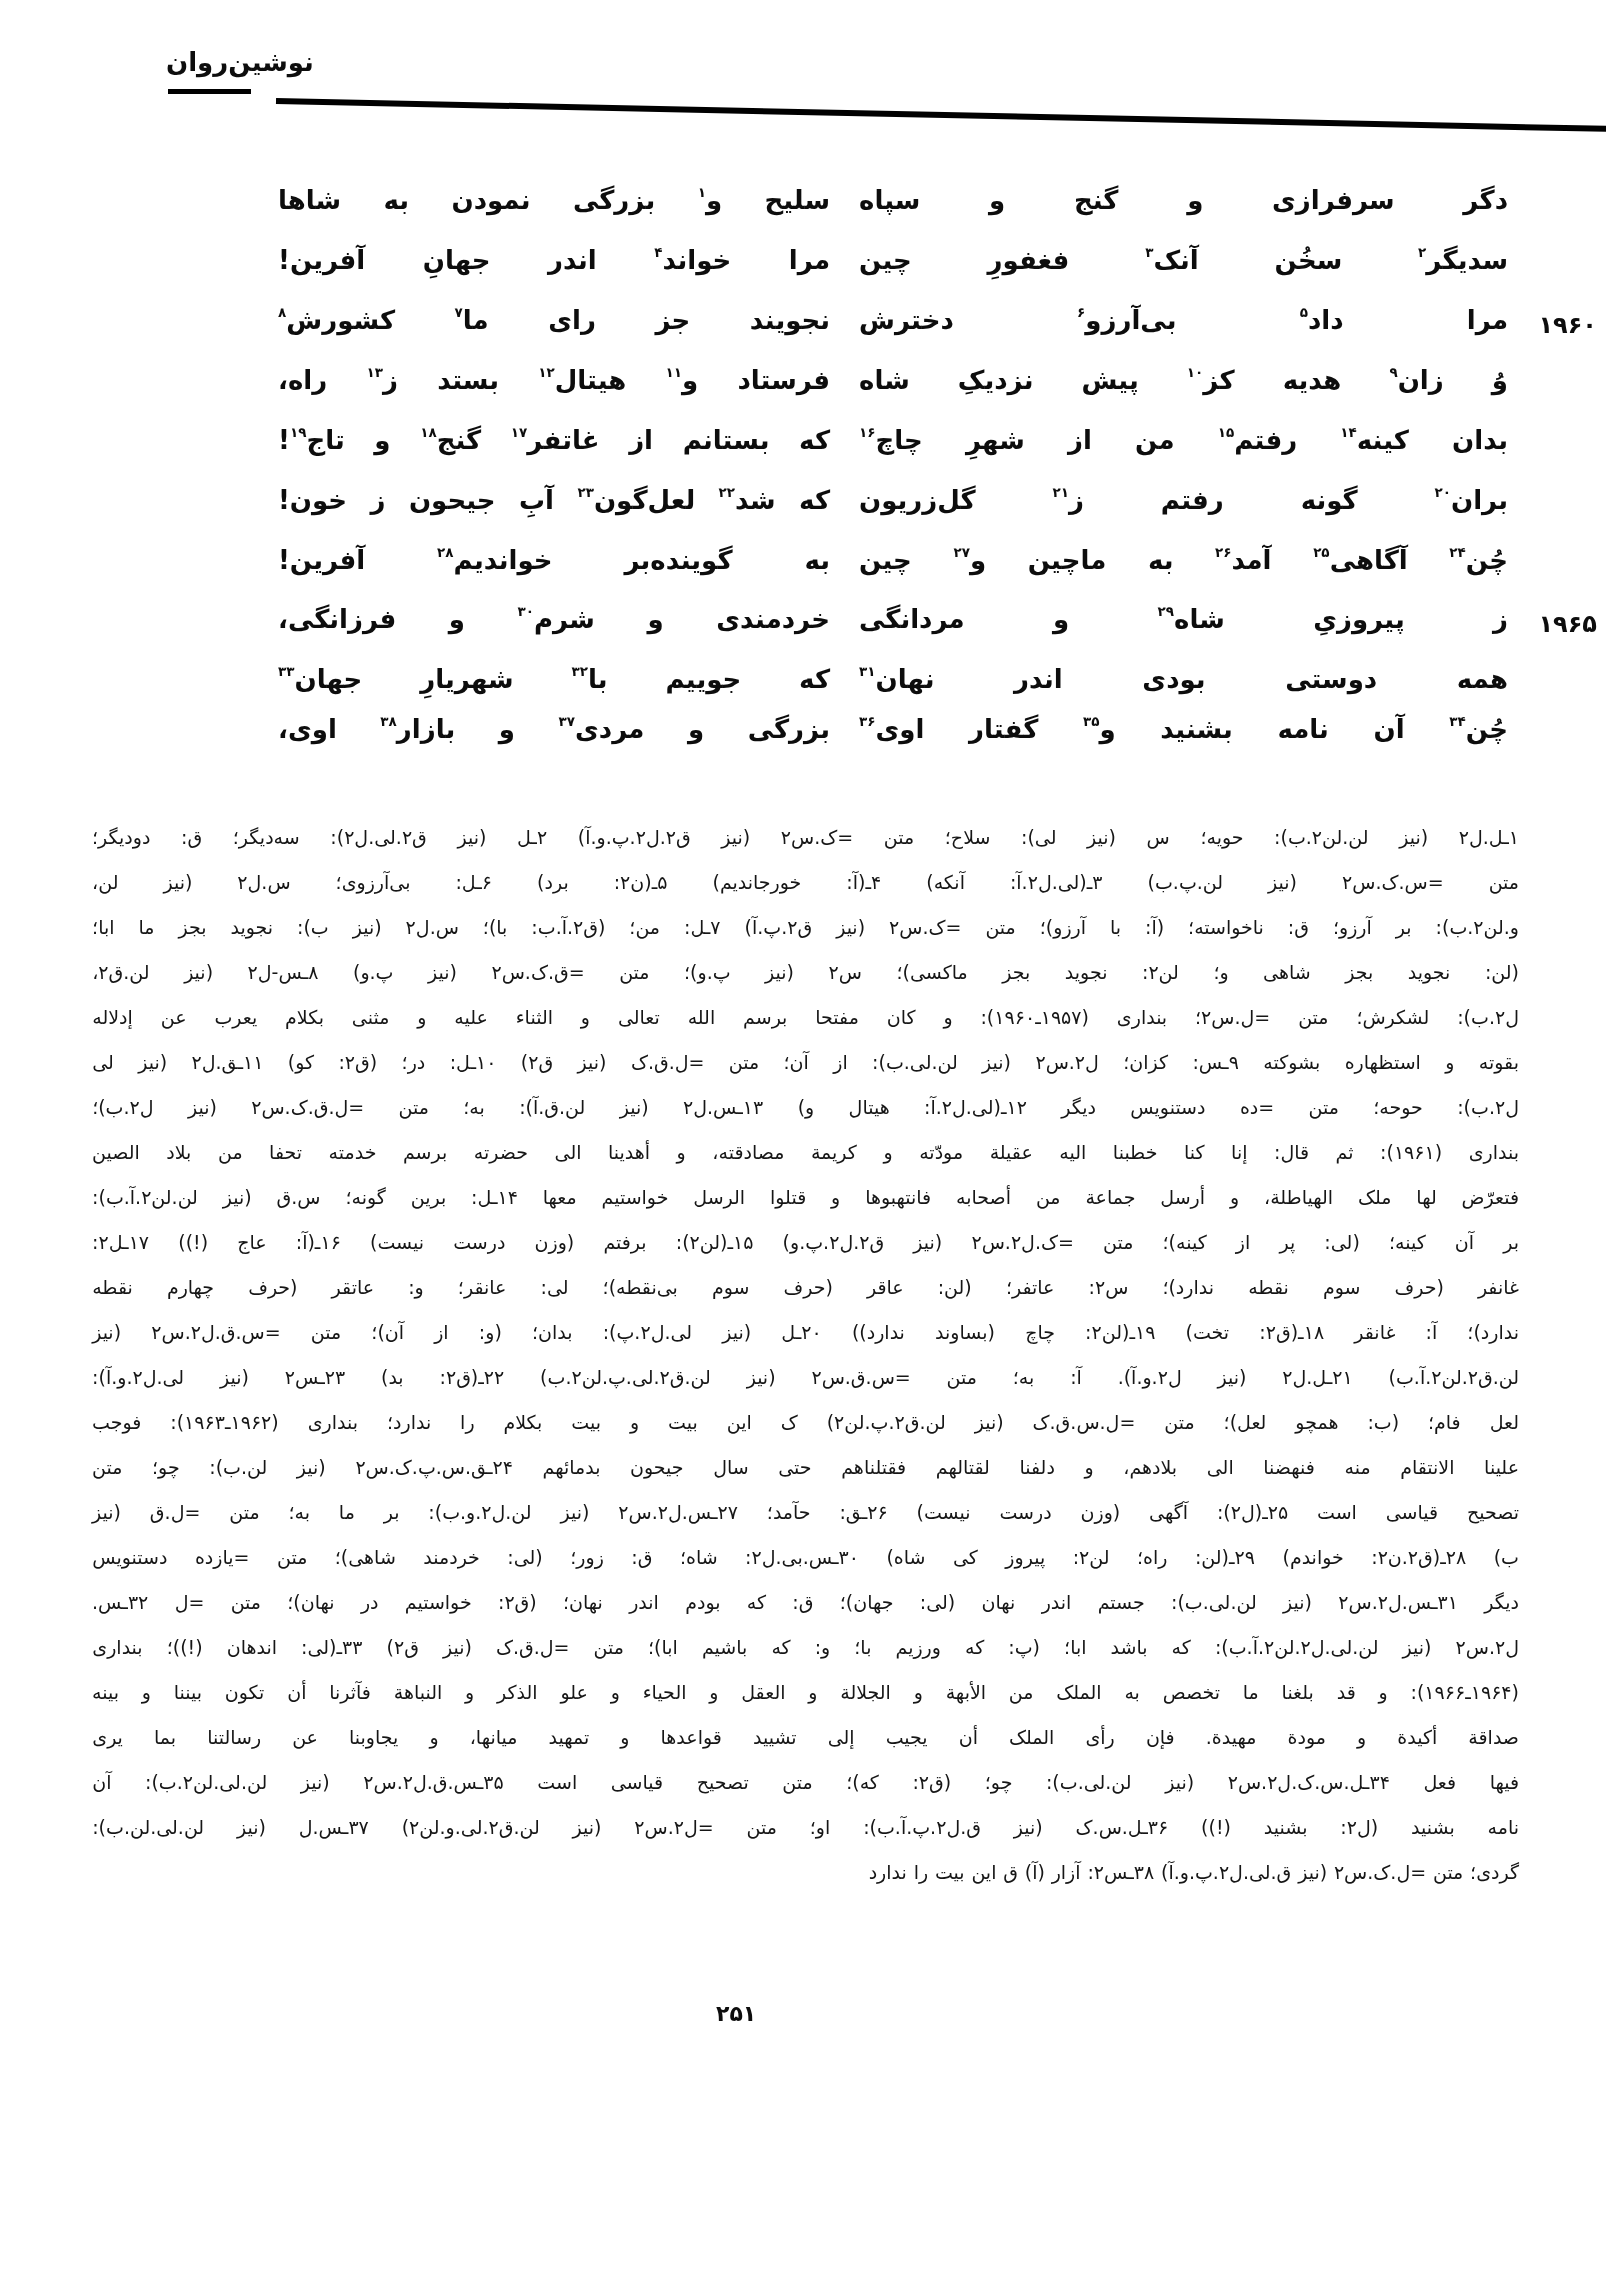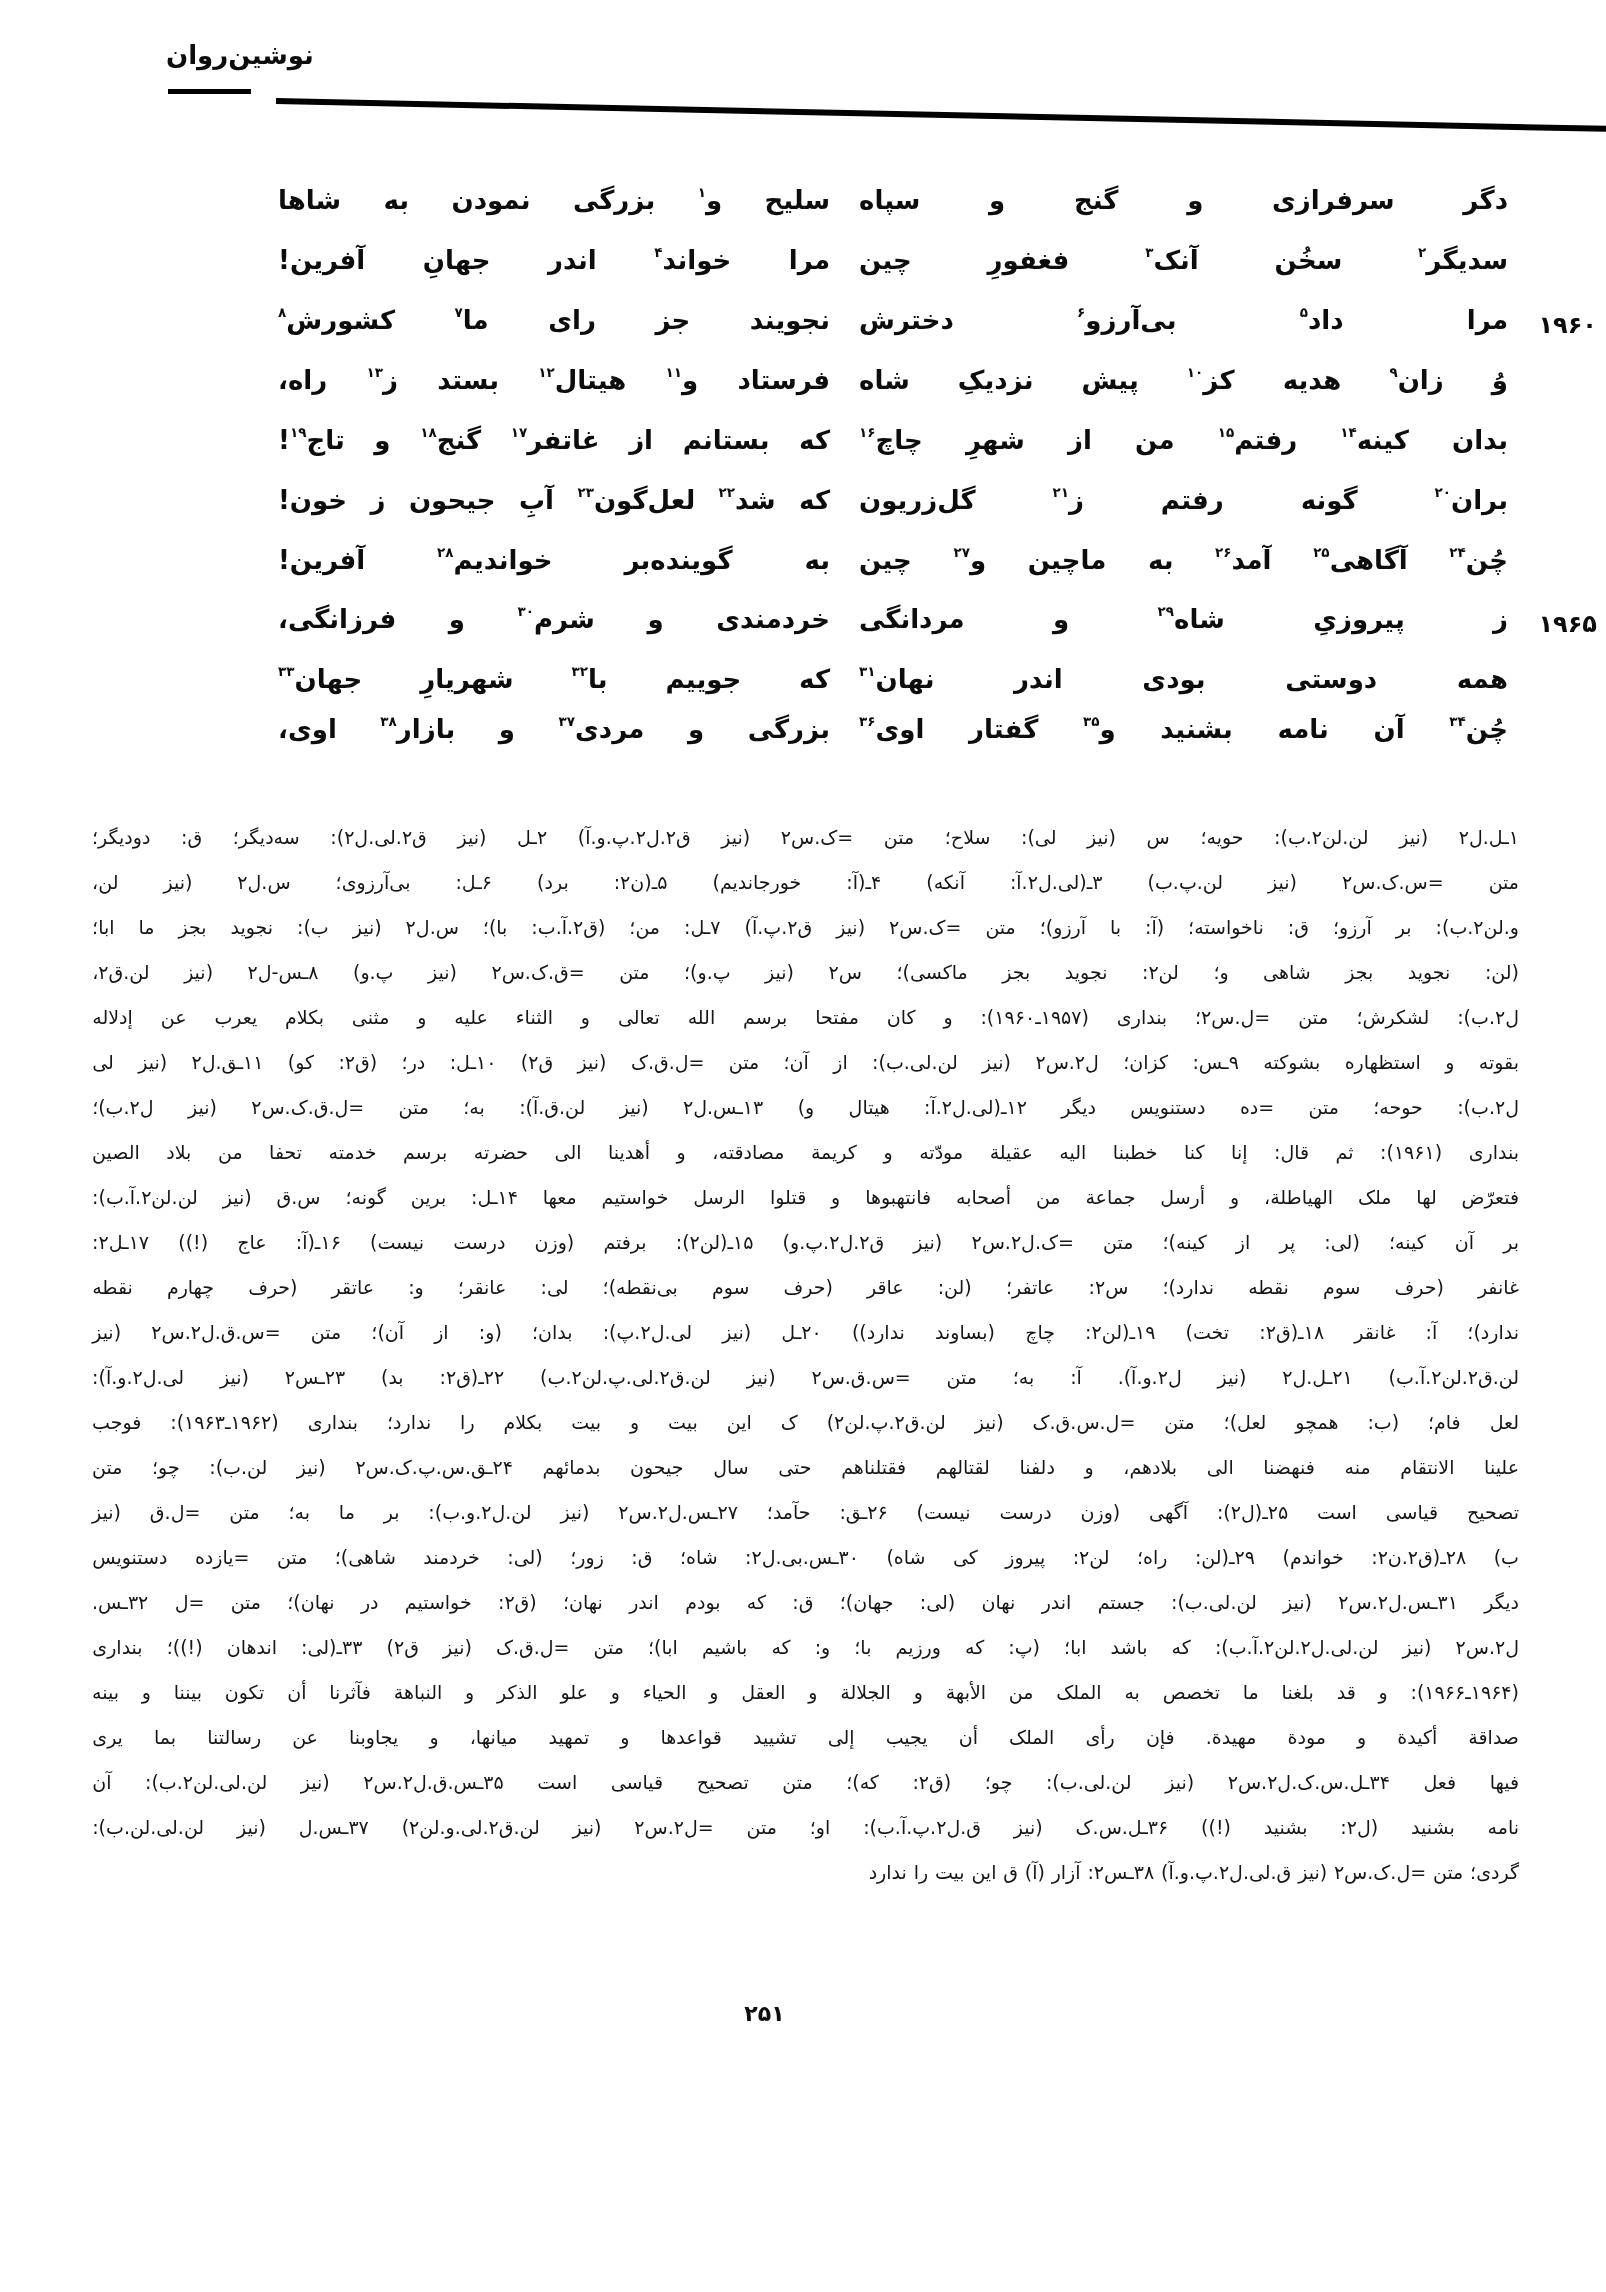--- a/index.html
+++ b/index.html
@@ -2,21 +2,21 @@
 <html lang="fa"><head>
 <meta charset="utf-8">
 <style>
   html,body{margin:0;padding:0;background:#e8e8e8;}
   .page{
     position:relative;width:1607px;height:2292px;background:#ffffff;
     font-family:"DejaVu Sans",sans-serif;color:#0d0d0d;overflow:hidden;
     margin:0 auto;
   }
   .running-head{
-    position:absolute;left:166px;top:40px;width:212px;
+    position:absolute;left:166px;top:47px;width:212px;
     font-size:26px;font-weight:bold;direction:rtl;text-align:left;
     letter-spacing:0px;
   }
   .header-underline{
     position:absolute;left:168px;top:89px;width:83px;height:4.8px;background:#000;
   }
   .top-rule{
     position:absolute;left:276px;top:98px;width:1334px;height:5.8px;background:#000;
     transform:rotate(1.2deg);transform-origin:left center;
   }
@@ -38,21 +38,21 @@
     position:absolute;left:92px;top:826px;width:1427px;direction:rtl;
     font-size:19px;color:#161616;
   }
   .apparatus-line{
     display:flex;justify-content:space-between;align-items:baseline;
     height:45px;white-space:nowrap;direction:rtl;
   }
   .apparatus-line.ragged{justify-content:flex-start;gap:6.8px;}
   .apparatus-line .w{display:inline-block;}
   .page-number{
-    position:absolute;left:716px;top:2001px;width:97px;text-align:center;
+    position:absolute;left:716px;top:2001px;width:97px;text-align:left;
     font-size:22px;font-weight:bold;direction:rtl;
   }
 </style>
 </head>
 <body>
 
 <div class="page">
   <div class="running-head">نوشین‌روان</div>
   <div class="header-underline"></div>
   <div class="top-rule"></div>

